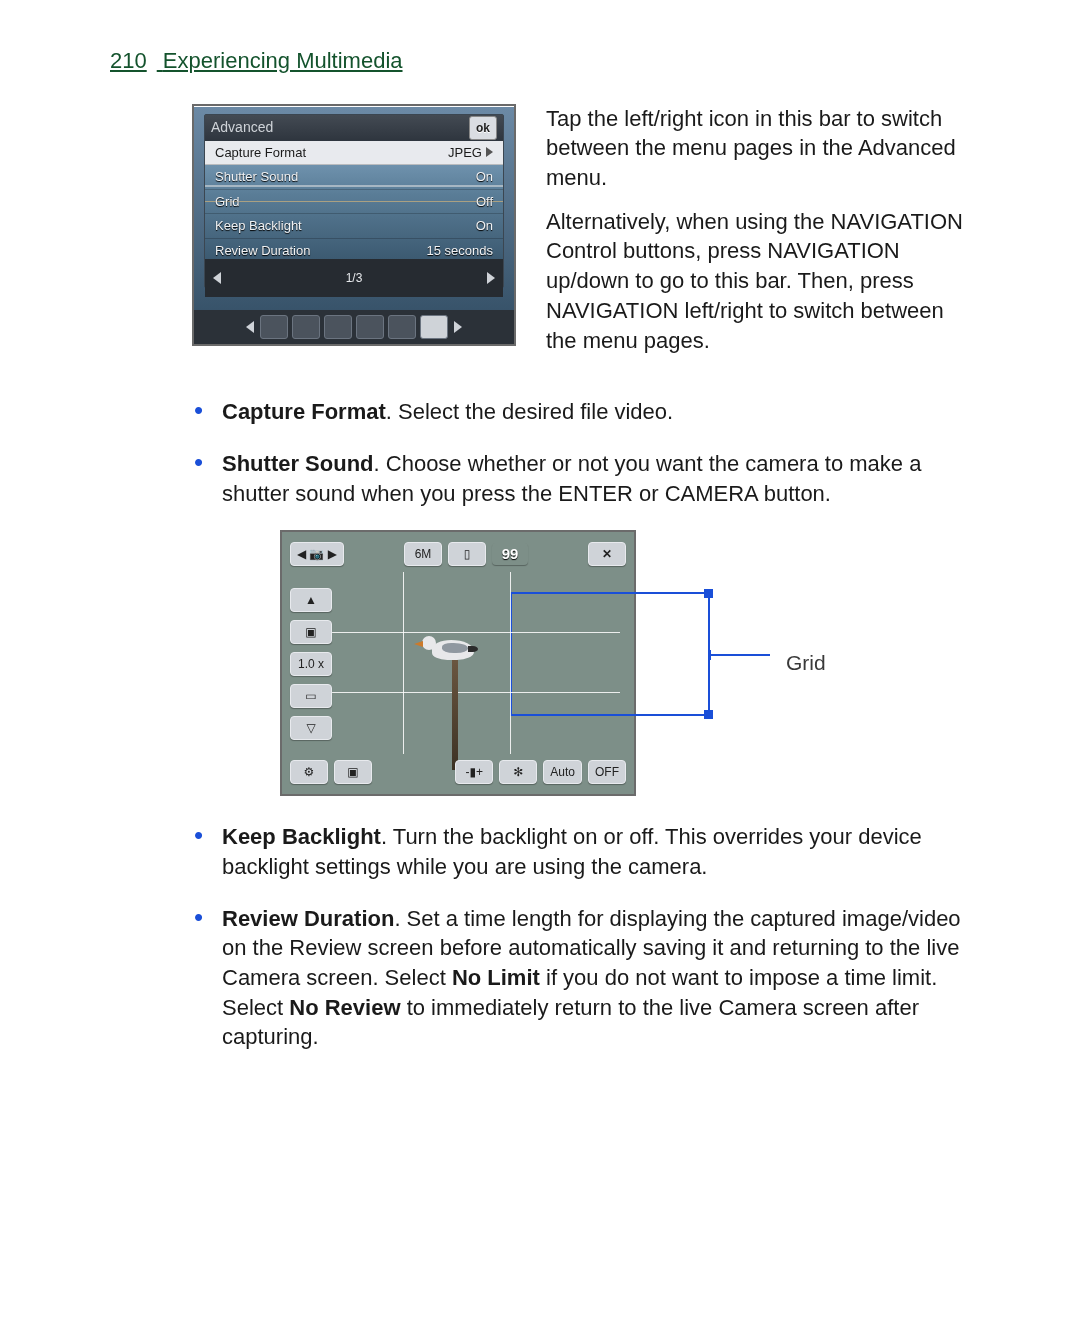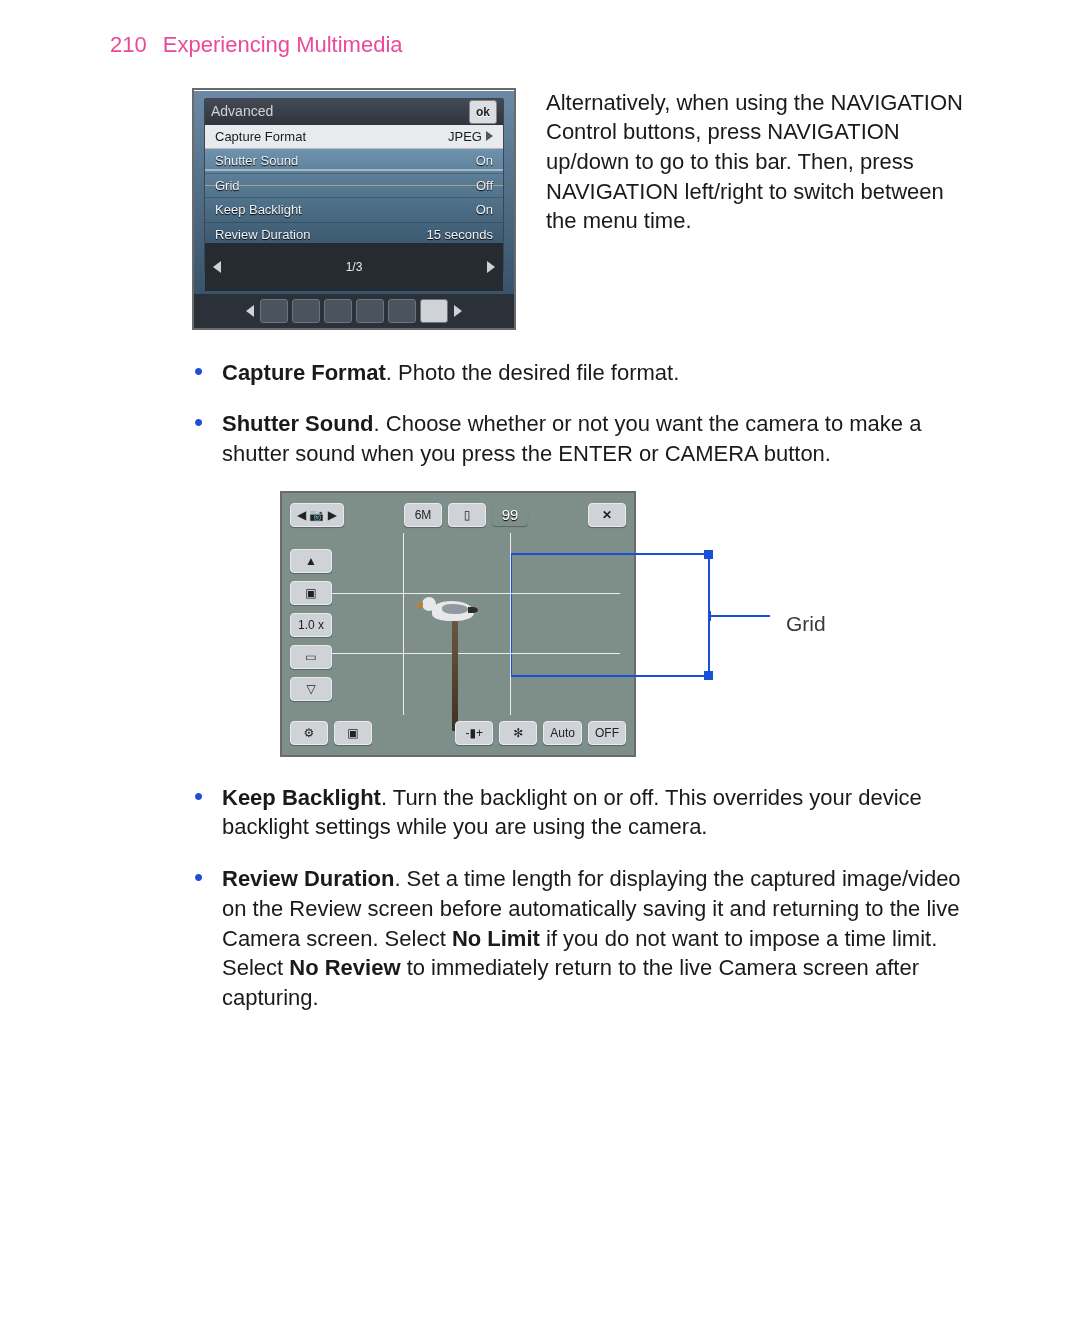--- a/index.html
+++ b/index.html
@@ -5,21 +5,21 @@
   html, body { margin: 0; padding: 0; background: #fff; }
   body {
     font-family: "Myriad Pro", "Segoe UI", "Helvetica Neue", Arial, sans-serif;
     color: #1a1a1a;
     font-size: 22px;
     line-height: 1.35;
     width: 1080px;
     -webkit-font-smoothing: antialiased;
   }
   .page { padding: 30px 80px 40px 80px; }
-  .running-head { color: #ec4899; font-size: 22px; margin: 0 0 28px 30px; }
+  .running-head { color: #14532d; font-size: 22px; margin: 16px 0 28px 30px; text-decoration: underline; }
   .running-head .pn { margin-right: 10px; }
 
   .section-head { display: flex; align-items: center; margin: 0 0 14px 72px; }
   .section-icon {
     width: 34px; height: 34px; background: #8e9094; border-radius: 6px;
     margin-right: 12px; position: relative;
   }
   .section-icon::before, .section-icon::after {
     content: ""; position: absolute; background: #e8e8ea; border-radius: 2px;
   }
@@ -60,22 +60,22 @@
     width: 0; height: 0; border-top: 5px solid transparent; border-bottom: 5px solid transparent;
     border-left: 7px solid #555; margin-left: 4px;
   }
   .adv-body { position: relative; height: 118px; overflow: hidden;
     background: linear-gradient(#7fa2bf 0%, #5a7d97 45%, #3c5a71 100%);
   }
   .bridge { position:absolute; left:0; right:0; top:44px; height:2px; background:#b9c4cd; opacity:.8;}
   .bridge2 { position:absolute; left:0; right:0; top:60px; height:1px; background:#cdb07a; opacity:.7;}
   .adv-body .adv-row { position: relative; z-index: 1; }
   .adv-pager {
-    height: 32px; background: #262b31; color: #e6e8eb; font-size: 12px;
-    display: flex; justify-content: space-between; align-items: center; padding: 8px 8px; gap: 36px;
+    height: 38px; background: #262b31; color: #e6e8eb; font-size: 12px;
+    display: flex; justify-content: space-between; align-items: center; padding: 0 8px; gap: 36px;
   }
   .adv-pager .tri-l, .adv-pager .tri-r {
     width: 0; height: 0; border-top: 6px solid transparent; border-bottom: 6px solid transparent;
   }
   .adv-pager .tri-l { border-right: 8px solid #cfd3d8; }
   .adv-pager .tri-r { border-left: 8px solid #cfd3d8; }
   .bottom-bar {
     position: absolute; left: 0; right: 0; bottom: 0; height: 34px;
     background: #2b3138; display: flex; align-items: center; justify-content: center;
     gap: 4px;
@@ -112,21 +112,21 @@
   }
   .gs-top { top: 8px; justify-content: space-between; }
   .gs-bot { bottom: 8px; justify-content: space-between; }
   .gs-top .grp, .gs-bot .grp { display: flex; gap: 6px; align-items: center; }
   .pill {
     background: #cfd3d8; border: 1px solid #e8eaee; border-radius: 4px;
     height: 22px; min-width: 24px; padding: 0 6px;
     display: flex; align-items: center; justify-content: center;
     font-size: 12px; color: #222; box-shadow: 0 1px 1px rgba(0,0,0,.3);
   }
-  .pill.count { color:#fff; background: transparent; border:none; font-weight:400; text-shadow:0 1px 1px #000; font-size:15px;}
+  .pill.count { color:#fff; background: transparent; border:none; font-weight:700; text-shadow:0 1px 1px #000; font-size:15px;}
   .pill.close { font-weight:700; }
   .side-col {
     position: absolute; left: 8px; top: 56px; display: flex; flex-direction: column; gap: 8px; z-index:3;
   }
   .side-col .pill { width: 28px; }
 
   .grid-lines { position: absolute; inset: 40px 14px 40px 14px; z-index: 1; }
   .gl-h, .gl-v { position: absolute; background: rgba(255,255,255,0.85); }
   .gl-h { left:0; right:0; height:1px; }
   .gl-v { top:0; bottom:0; width:1px; }
@@ -209,27 +209,28 @@
         <span class="ic"></span>
         <span class="ic"></span>
         <span class="ic"></span>
         <span class="ic"></span>
         <span class="ic"></span>
         <span class="ic sel"></span>
         <span class="nav-tri r"></span>
       </div>
     </div>
     <div class="caption">
-      <p>Alternatively, when using the NAVIGATION Control buttons, press NAVIGATION up/down to go to this bar. Then, press NAVIGATION left/right to switch between the menu time.</p>
+      <p>Tap the left/right icon in this bar to switch between the menu pages in the Advanced menu.</p>
+      <p>Alternatively, when using the NAVIGATION Control buttons, press NAVIGATION up/down to go to this bar. Then, press NAVIGATION left/right to switch between the menu pages.</p>
     </div>
   </div>
 
   <ul class="doc">
     <li>
-      <span class="b">Capture Format</span><span>. Photo the desired file format.</span>
+      <span class="b">Capture Format</span><span>. Select the desired file video.</span>
     </li>
     <li>
       <span class="b">Shutter Sound</span><span>. Choose whether or not you want the camera to make a shutter sound when you press the ENTER or CAMERA button.</span>
     </li>
   </ul>
 
   <div class="grid-figure">
     <div class="callout-wrap">
       <div class="grid-screen">
         <div class="gs-top">

